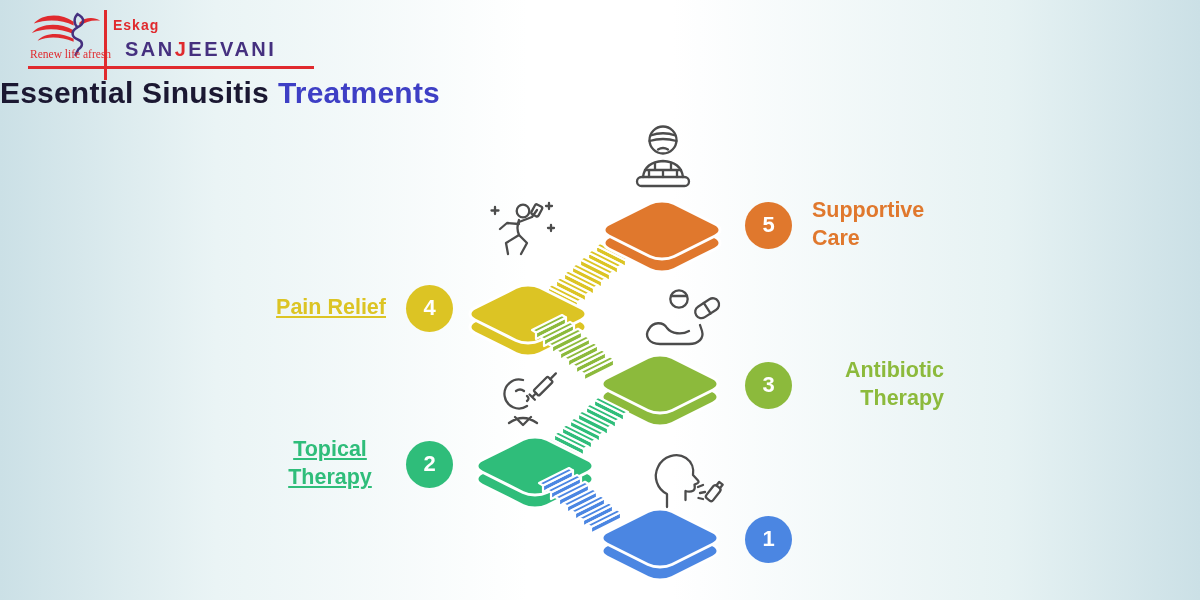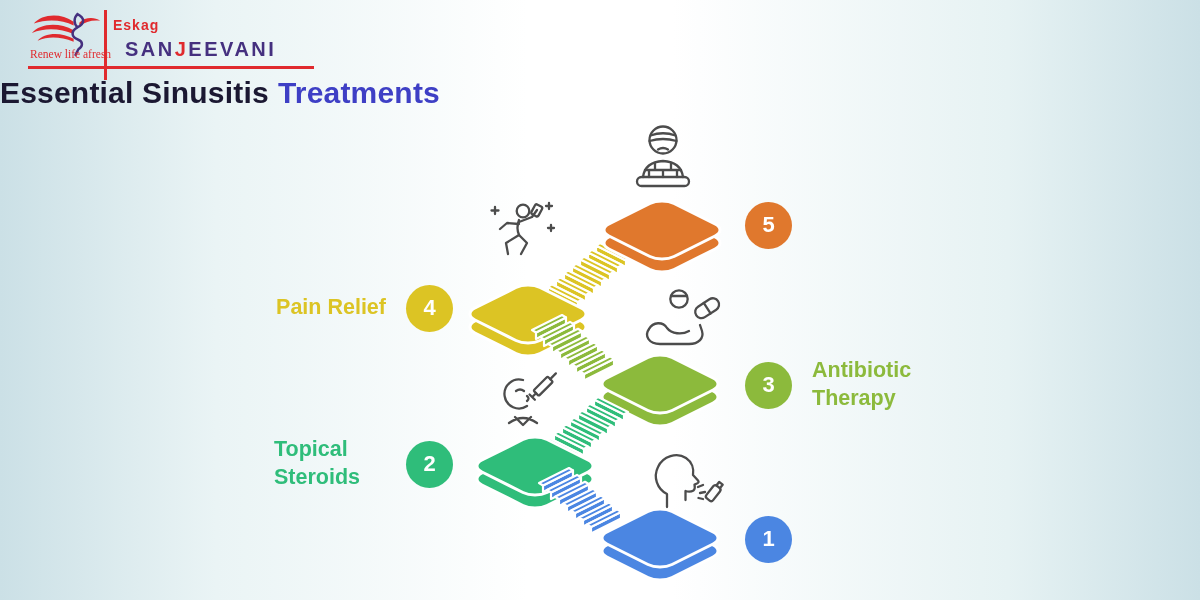--- a/index.html
+++ b/index.html
@@ -30,21 +30,21 @@
   .licon *{fill:none;stroke:var(--icon-stroke);stroke-width:2.3;
     stroke-linecap:round;stroke-linejoin:round;}
   
   .row{position:absolute;display:flex;align-items:center;height:62px;gap:20px;}
   .row.right{left:745px;}
   .row.left{right:747px;}
   .badge{width:47px;height:47px;border-radius:50%;flex:0 0 47px;display:flex;
     align-items:center;justify-content:center;color:#fff;font-size:22px;font-weight:700;}
   .lbl{font-size:21.5px;font-weight:700;line-height:1.28;}
   .row.right .lbl{max-width:132px;}
-  .row.left .lbl{text-align:left;}
+  .row.left .lbl{text-align:center;text-decoration:underline;}
   .row.left.wrap .lbl{max-width:112px;}
 </style>
 </head>
 <body>
 
 <div id="canvas">
 
   <div class="logo">
     <svg class="logo-mark" width="74" height="50" viewBox="0 0 78 52">
       <path d="M46 12 C32 2 12 4 4 14 C18 9 34 10 46 16 Z" fill="var(--logo-red)"></path>
@@ -181,38 +181,39 @@
         <rect x="75" y="38" width="8.5" height="16" rx="2.5"></rect>
         <path d="M77 38 V33.5 H81.5 V38"></path>
       </g>
     <path d="M64 40 L69 38 M66 46 L71 45 M64.5 51 L69 52"></path>
   </svg>
 
   <div class="row right" style="top:194px">
     <div class="badge" style="background: rgb(224, 120, 45);">
         <span>5</span>
       </div>
+    <div class="lbl" style="color: rgb(224, 120, 45);">Supportive Care</div>
   </div>
 
   <div class="row left" style="top:277px">
     <div class="lbl" style="color: rgb(220, 196, 36);">Pain Relief</div>
     <div class="badge" style="background: rgb(220, 196, 36);">
         <span>4</span>
       </div>
   </div>
 
   <div class="row right" style="top:354px">
     <div class="badge" style="background: rgb(140, 186, 60);">
         <span>3</span>
       </div>
-    <div class="lbl" style="color: rgb(140, 186, 60);">Antibiotic Therapy</div>
+    <div class="lbl" style="color: rgb(140, 186, 60); text-align: right;">Antibiotic Therapy</div>
   </div>
 
   <div class="row left wrap" style="top:433px">
-    <div class="lbl" style="color: rgb(47, 189, 122);">Topical Steroids</div>
+    <div class="lbl" style="color: rgb(47, 189, 122);">Topical Therapy</div>
     <div class="badge" style="background: rgb(47, 189, 122);">
         <span>2</span>
       </div>
   </div>
 
   <div class="row right" style="top:508px">
     <div class="badge" style="background: rgb(75, 134, 226);">
         <span>1</span>
       </div>
   </div>

